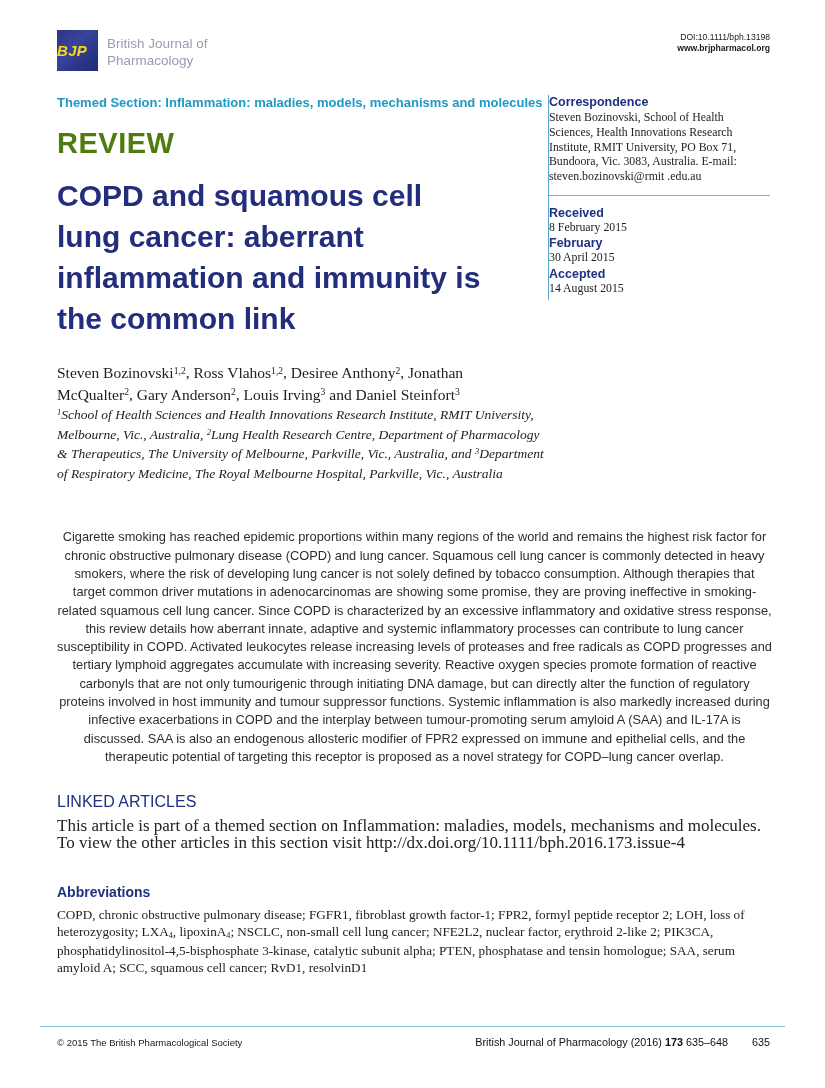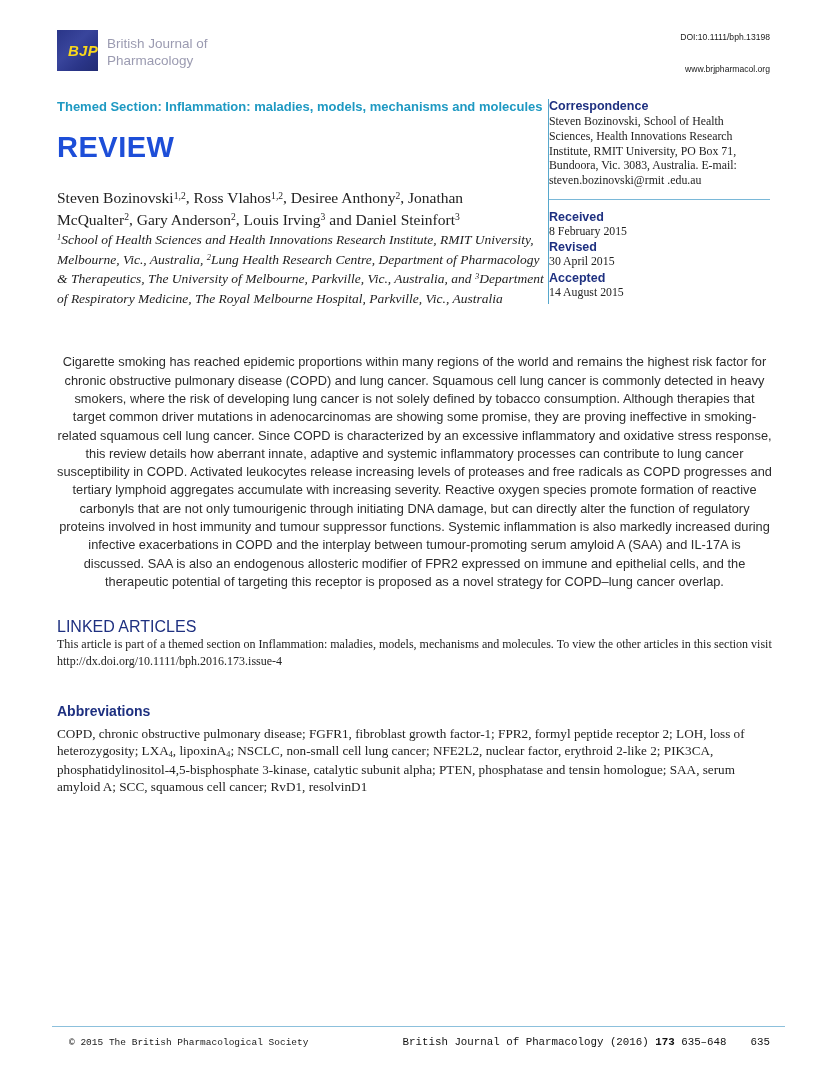--- a/index.html
+++ b/index.html
@@ -13,44 +13,44 @@
   }
   .page { padding: 30px 55px 0 57px; position: relative; height: 100%; }
 
   
   .header-row { display: flex; justify-content: space-between; align-items: flex-start; }
   .brand { display: flex; align-items: flex-start; }
   .logo {
     width: 41px; height: 41px;
     background: linear-gradient(135deg, #2a3588 0%, #39459c 40%, #2a3588 70%, #222c74 100%);
     color: #f8d71c;
-    display: flex; align-items: center; justify-content: flex-end;
+    display: flex; align-items: center; justify-content: flex-start;
     font-weight: bold; font-style: italic; font-size: 15px;
     letter-spacing: 0.3px;
   }
   .journal-name {
     margin-left: 9px; margin-top: 5px;
     font-size: 13.5px; line-height: 17px; color: #9b9bb1;
   }
   .doi-block { text-align: right; font-size: 8.6px; line-height: 11px; color: #1a1a1a; margin-top: 2px; }
-  .doi-block .site { font-weight: normal; margin-top: 21px; }
+  .doi-block .site { font-weight: bold; }
 
   
   .columns { display: flex; margin-top: 24px; }
   .left-col { width: 491px; flex: none; }
   .right-col {
     flex: 1;
     border-left: 1px solid #56a7cc;
     align-self: flex-start;
     padding-bottom: 4px;
   }
 
   .themed { font-size: 13px; font-weight: bold; color: #1e99c2; }
   .review-label {
-    font-size: 29px; font-weight: bold; color: #1d4ed8;
+    font-size: 29px; font-weight: bold; color: #4d7c0f;
     letter-spacing: 0.5px; margin-top: 17px;
   }
   .article-title {
     width: 430px;
     font-size: 30px; font-weight: bold; color: #222d7c;
     line-height: 41px; margin-top: 15px;
   }
   .authors {
     width: 445px;
     font-family: "Liberation Serif", serif;
@@ -82,36 +82,36 @@
   .abstract {
     margin-top: 46px;
     width: 715px;
     font-size: 12.8px; line-height: 18.3px; color: #2d2d2d; text-align: center;
   }
 
   
   .linked { margin-top: 27px; }
   .linked-heading { font-size: 16px; font-weight: normal; color: #1e3080; }
   .linked-body {
-    width: 715px;
+    margin-top: 6px; width: 715px;
     font-family: "Liberation Serif", serif;
-    font-size: 12px; line-height: 17px; color: #222;
+    font-size: 17px; line-height: 17px; color: #222;
   }
 
   
   .abbrev { margin-top: 33px; }
   .abbrev-heading { font-size: 14px; font-weight: bold; color: #1e3080; }
   .abbrev-body {
     margin-top: 6px; width: 715px;
     font-family: "Liberation Serif", serif;
     font-size: 13.2px; line-height: 17px; color: #222;
   }
 
   
-  .footer { position: absolute; left: 52px; right: 40px; bottom: 40px; font-family: Liberation Mono, monospace; }
+  .footer { position: absolute; left: 40px; right: 40px; bottom: 40px; }
   .footer-rule { border: none; border-top: 1px solid #8cc0dc; }
   .footer-row { display: flex; justify-content: space-between; align-items: baseline; margin-top: 9px; }
   .copyright { font-size: 9.5px; color: #1a1a1a; padding-left: 17px; }
   .citation-wrap { display: flex; align-items: baseline; padding-right: 15px; }
   .citation { font-size: 10.8px; color: #111; margin-left: 32px; }
   .page-number { font-size: 10.8px; color: #111; margin-left: 24px; }
 </style>
 </head>
 <body>
 
@@ -130,31 +130,32 @@
     <div class="doi-block">
       <div>DOI:10.1111/bph.13198</div>
       <div class="site">www.brjpharmacol.org</div>
     </div>
   </div>
 
   <div class="columns">
     <div class="left-col">
       <div class="themed">Themed Section: Inflammation: maladies, models, mechanisms and molecules</div>
       <div class="review-label">REVIEW</div>
+      <h1 class="article-title">COPD and squamous cell lung cancer: aberrant inflammation and immunity is the common link</h1>
       <div class="authors"><span>Steven Bozinovski</span><sup>1,2</sup><span>, Ross Vlahos</span><sup>1,2</sup><span>, Desiree Anthony</span><sup>2</sup><span>, Jonathan McQualter</span><sup>2</sup><span>, Gary Anderson</span><sup>2</sup><span>, Louis Irving</span><sup>3</sup><span> and Daniel Steinfort</span><sup>3</sup></div>
       <div class="affiliations"><sup>1</sup><span>School of Health Sciences and Health Innovations Research Institute, RMIT University, Melbourne, Vic., Australia, </span><sup>2</sup><span>Lung Health Research Centre, Department of Pharmacology &amp; Therapeutics, The University of Melbourne, Parkville, Vic., Australia, and </span><sup>3</sup><span>Department of Respiratory Medicine, The Royal Melbourne Hospital, Parkville, Vic., Australia</span></div>
     </div>
 
     <div class="right-col">
       <div class="side-heading">Correspondence</div>
       <div class="side-body">Steven Bozinovski, School of Health Sciences, Health Innovations Research Institute, RMIT University, PO Box 71, Bundoora, Vic. 3083, Australia. E-mail: steven.bozinovski@rmit .edu.au</div>
       <hr class="side-rule">
       <div class="date-label">Received</div>
       <div class="date-value">8 February 2015</div>
-      <div class="date-label">Revised</div>
+      <div class="date-label">February</div>
       <div class="date-value">30 April 2015</div>
       <div class="date-label">Accepted</div>
       <div class="date-value">14 August 2015</div>
     </div>
   </div>
 
   <div class="abstract">Cigarette smoking has reached epidemic proportions within many regions of the world and remains the highest risk factor for chronic obstructive pulmonary disease (COPD) and lung cancer. Squamous cell lung cancer is commonly detected in heavy smokers, where the risk of developing lung cancer is not solely defined by tobacco consumption. Although therapies that target common driver mutations in adenocarcinomas are showing some promise, they are proving ineffective in smoking-related squamous cell lung cancer. Since COPD is characterized by an excessive inflammatory and oxidative stress response, this review details how aberrant innate, adaptive and systemic inflammatory processes can contribute to lung cancer susceptibility in COPD. Activated leukocytes release increasing levels of proteases and free radicals as COPD progresses and tertiary lymphoid aggregates accumulate with increasing severity. Reactive oxygen species promote formation of reactive carbonyls that are not only tumourigenic through initiating DNA damage, but can directly alter the function of regulatory proteins involved in host immunity and tumour suppressor functions. Systemic inflammation is also markedly increased during infective exacerbations in COPD and the interplay between tumour-promoting serum amyloid A (SAA) and IL-17A is discussed. SAA is also an endogenous allosteric modifier of FPR2 expressed on immune and epithelial cells, and the therapeutic potential of targeting this receptor is proposed as a novel strategy for COPD–lung cancer overlap.</div>
 
   <div class="linked">
     <div class="linked-heading">LINKED ARTICLES</div>

